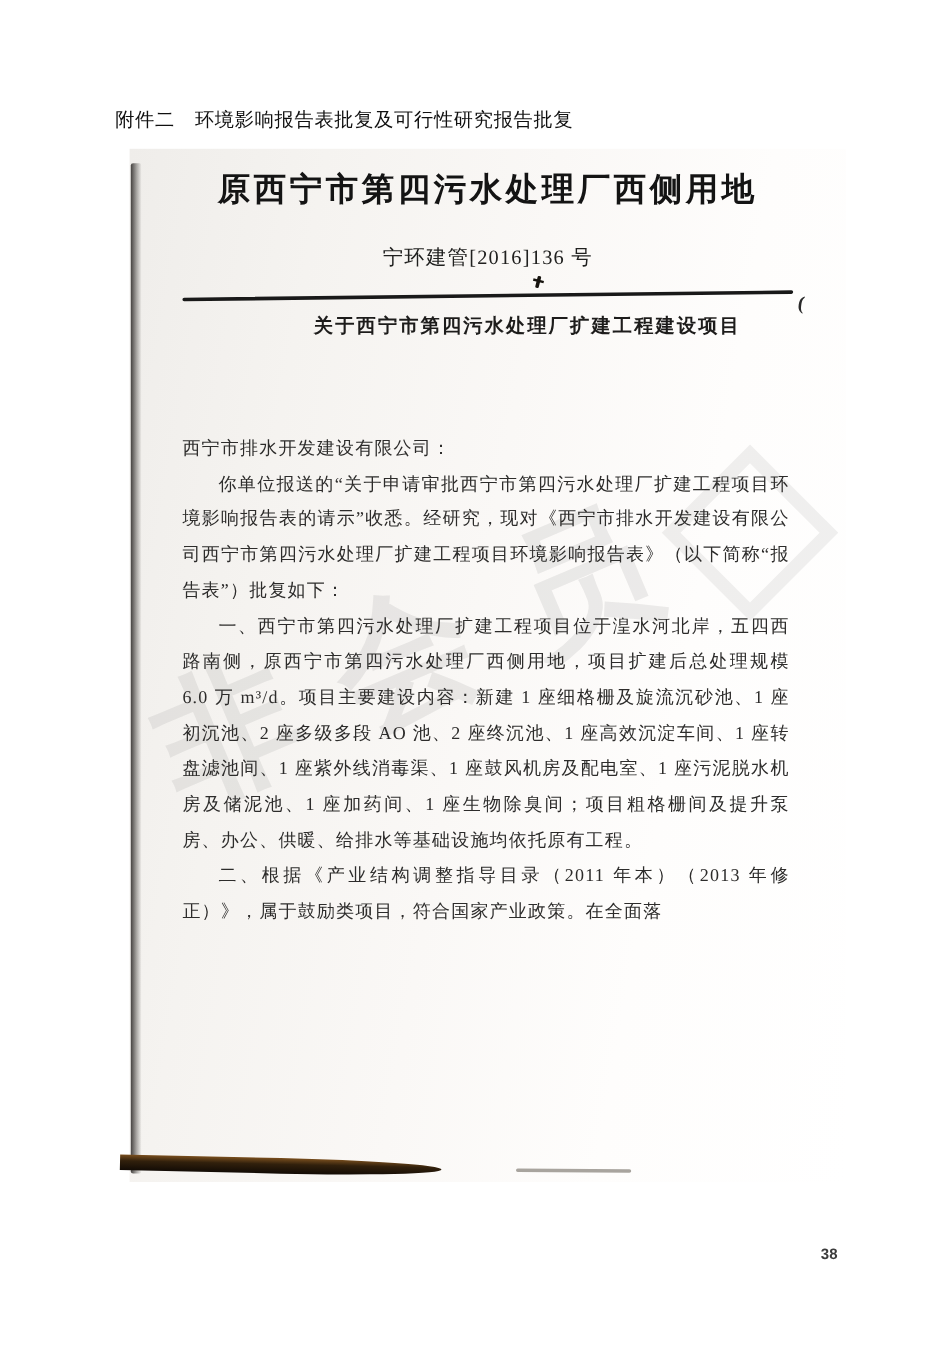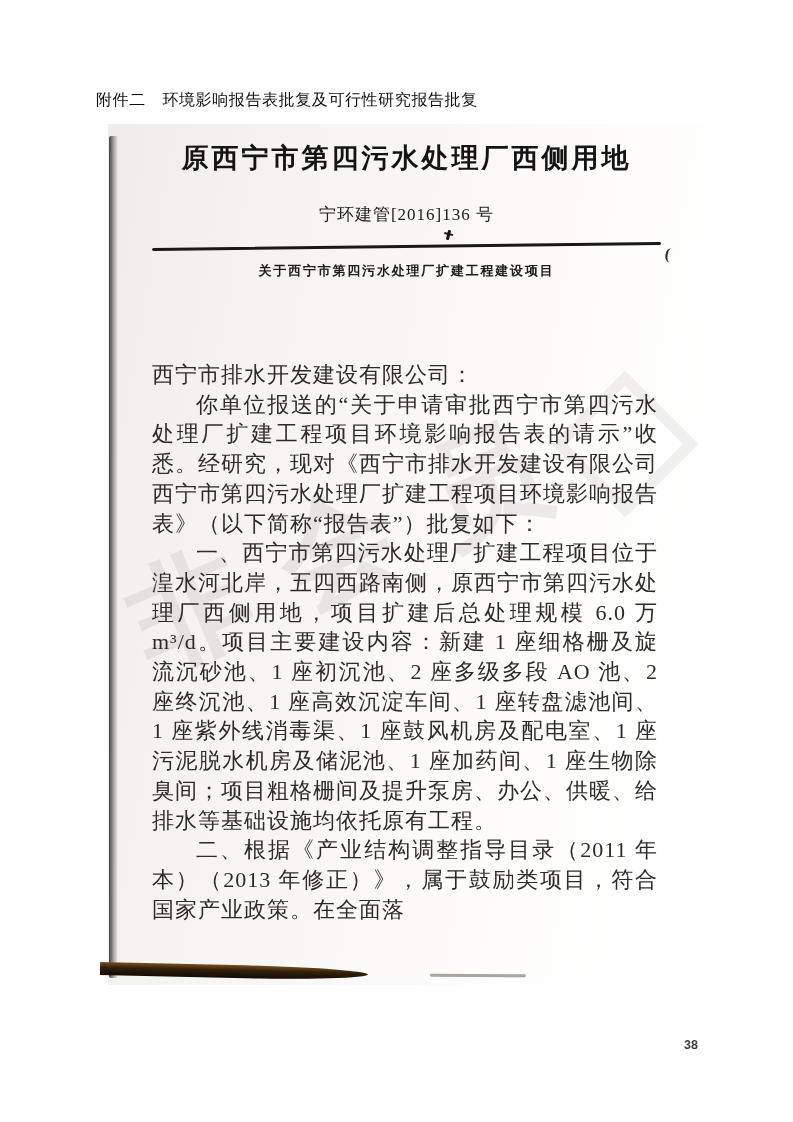--- a/index.html
+++ b/index.html
@@ -66,28 +66,28 @@
   .divider {
     position:absolute; left:44px; top:121px; width:509px; height:2.6px;
     background:#191919; transform:rotate(-0.7deg); border-radius:2px;
   }
   .paren-mark {
     position:absolute; left:557px; top:121px; font-size:16px; color:#2a2a2a;
     transform:rotate(8deg); font-weight:bold;
   }
   .subject-line1, .subject-line2 {
     position:absolute; left:0; width:100%; margin:0; text-align:center;
-    font-size:13px; font-weight:600; color:#1d1c1b; letter-spacing:1.8px;
+    font-size:16px; font-weight:600; color:#1d1c1b; letter-spacing:1.8px;padding-left:33px;
   }
   .subject-line1 { top:138px; }
   .subject-line2 { top:172px; }
   
   .doc-body {
     position:absolute; left:44px; top:236px; width:506px;
-    font-size:22px; line-height:29.7px; letter-spacing:1px;
+    font-size:15px; line-height:29.7px; letter-spacing:1px;
     color:#2d2c2b; text-align:justify;
   }
   .doc-body p { margin:0; }
   .doc-body p.indent { text-indent:2em; }
   
   .page-number {
     position:absolute; left:684px; top:1038px;
     font-family:"Liberation Sans","DejaVu Sans",sans-serif;
     font-size:12.5px; color:#3c3c3c;font-weight:bold;
   }

